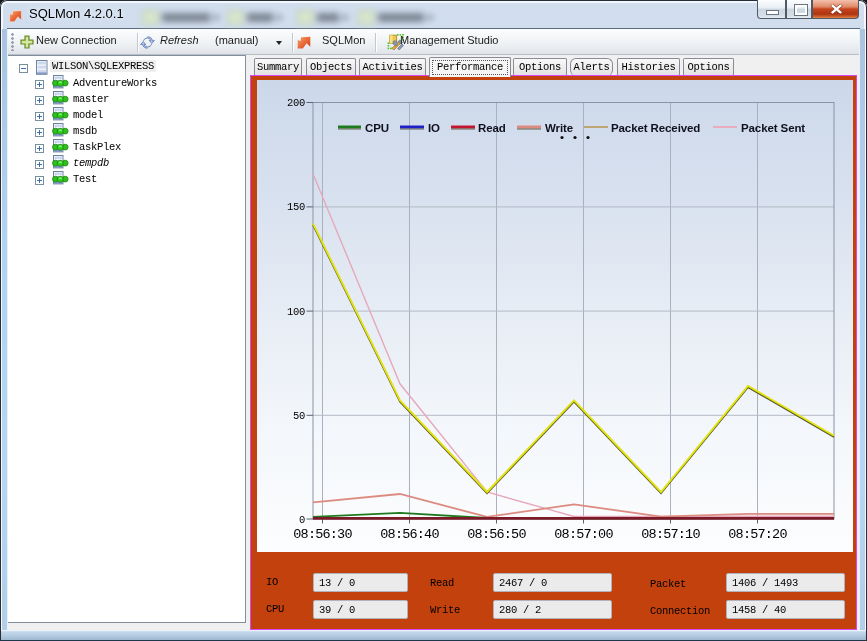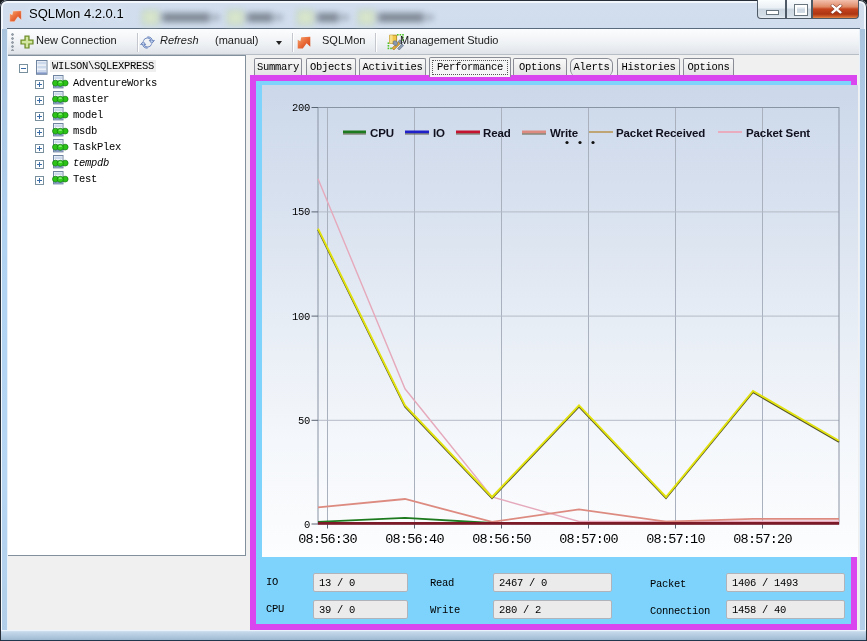--- a/index.html
+++ b/index.html
@@ -29,37 +29,37 @@
   #capmin{left:0;width:29px;border-radius:0 0 0 4px;}
   #capmax{left:29px;width:26px;}
   #capclose{left:55px;width:47px;border-radius:0 0 4px 0;}
   
   #toolbar{left:8px;top:29px;width:851px;height:26px;
     background:linear-gradient(#fcfdfe,#eef1f4 60%,#dfe3e8);
     border-bottom:1px solid #b8bec6;box-sizing:border-box;}
   .tsep{position:absolute;top:4px;width:1px;height:19px;background:#c4c8ce;box-shadow:1px 0 0 #fff;}
   .titem{position:absolute;top:5px;font-size:11px;color:#1a1a1a;}
   
-  #tree{left:8px;top:55px;width:238px;height:501px;background:#fff;border:1px solid #828f9c;border-left:none;box-sizing:border-box;}
+  #tree{left:8px;top:55px;width:238px;height:568px;background:#fff;border:1px solid #828f9c;border-left:none;box-sizing:border-box;}
   .trow{position:absolute;height:16px;font-family:"Liberation Mono",monospace;
     font-size:10.5px;letter-spacing:-0.3px;color:#000;}
   .expb{position:absolute;width:9px;height:9px;box-sizing:border-box;border:1px solid #78909e;background:#fff;}
   .expb i{position:absolute;background:#3c6ca8;}
   .expb .h{left:1px;top:3px;width:5px;height:1px;}
   .expb .v{left:3px;top:1px;width:1px;height:5px;}
   
   #rpane{left:250px;top:55px;width:608px;height:575px;background:#f0f0f0;}
   .tab{position:absolute;top:3px;height:18px;box-sizing:border-box;
     border:1px solid #898c95;border-bottom:none;border-radius:2px 2px 0 0;
     background:linear-gradient(#f9f9f9,#e2e2e4);
     font-family:"Liberation Mono",monospace;font-size:10.5px;letter-spacing:-0.3px;
     text-align:center;padding-top:2px;color:#000;}
   .tab.sel{top:2px;height:20px;background:#f5f5f5;z-index:3;padding-top:3px;}
   #chartbox{left:0px;top:20px;width:607px;height:555px;box-sizing:border-box;
-    border:6px solid #d946ef;background:#7dd3fc;text-decoration:underline;}
+    border:1px solid #d946ef;background:#c2410c;text-decoration:underline;}
   #chartbg{position:absolute;left:6px;top:4px;width:596px;height:472px;
     background:linear-gradient(#ccd8ea 0%,#d8e1ef 25%,#e7edf5 50%,#f4f7fb 75%,#fcfdfe 100%);}
   
   .flab{position:absolute;font-family:"Liberation Mono",monospace;font-size:10.5px;
     letter-spacing:-0.3px;color:#000;}
   .fbox{position:absolute;height:19px;box-sizing:border-box;background:#ebebeb;
     border:1px solid #b0b4ba;border-radius:2px;
     font-family:"Liberation Mono",monospace;font-size:10.5px;letter-spacing:-0.3px;
     color:#000;padding:3px 0 0 5px;}
 </style>

